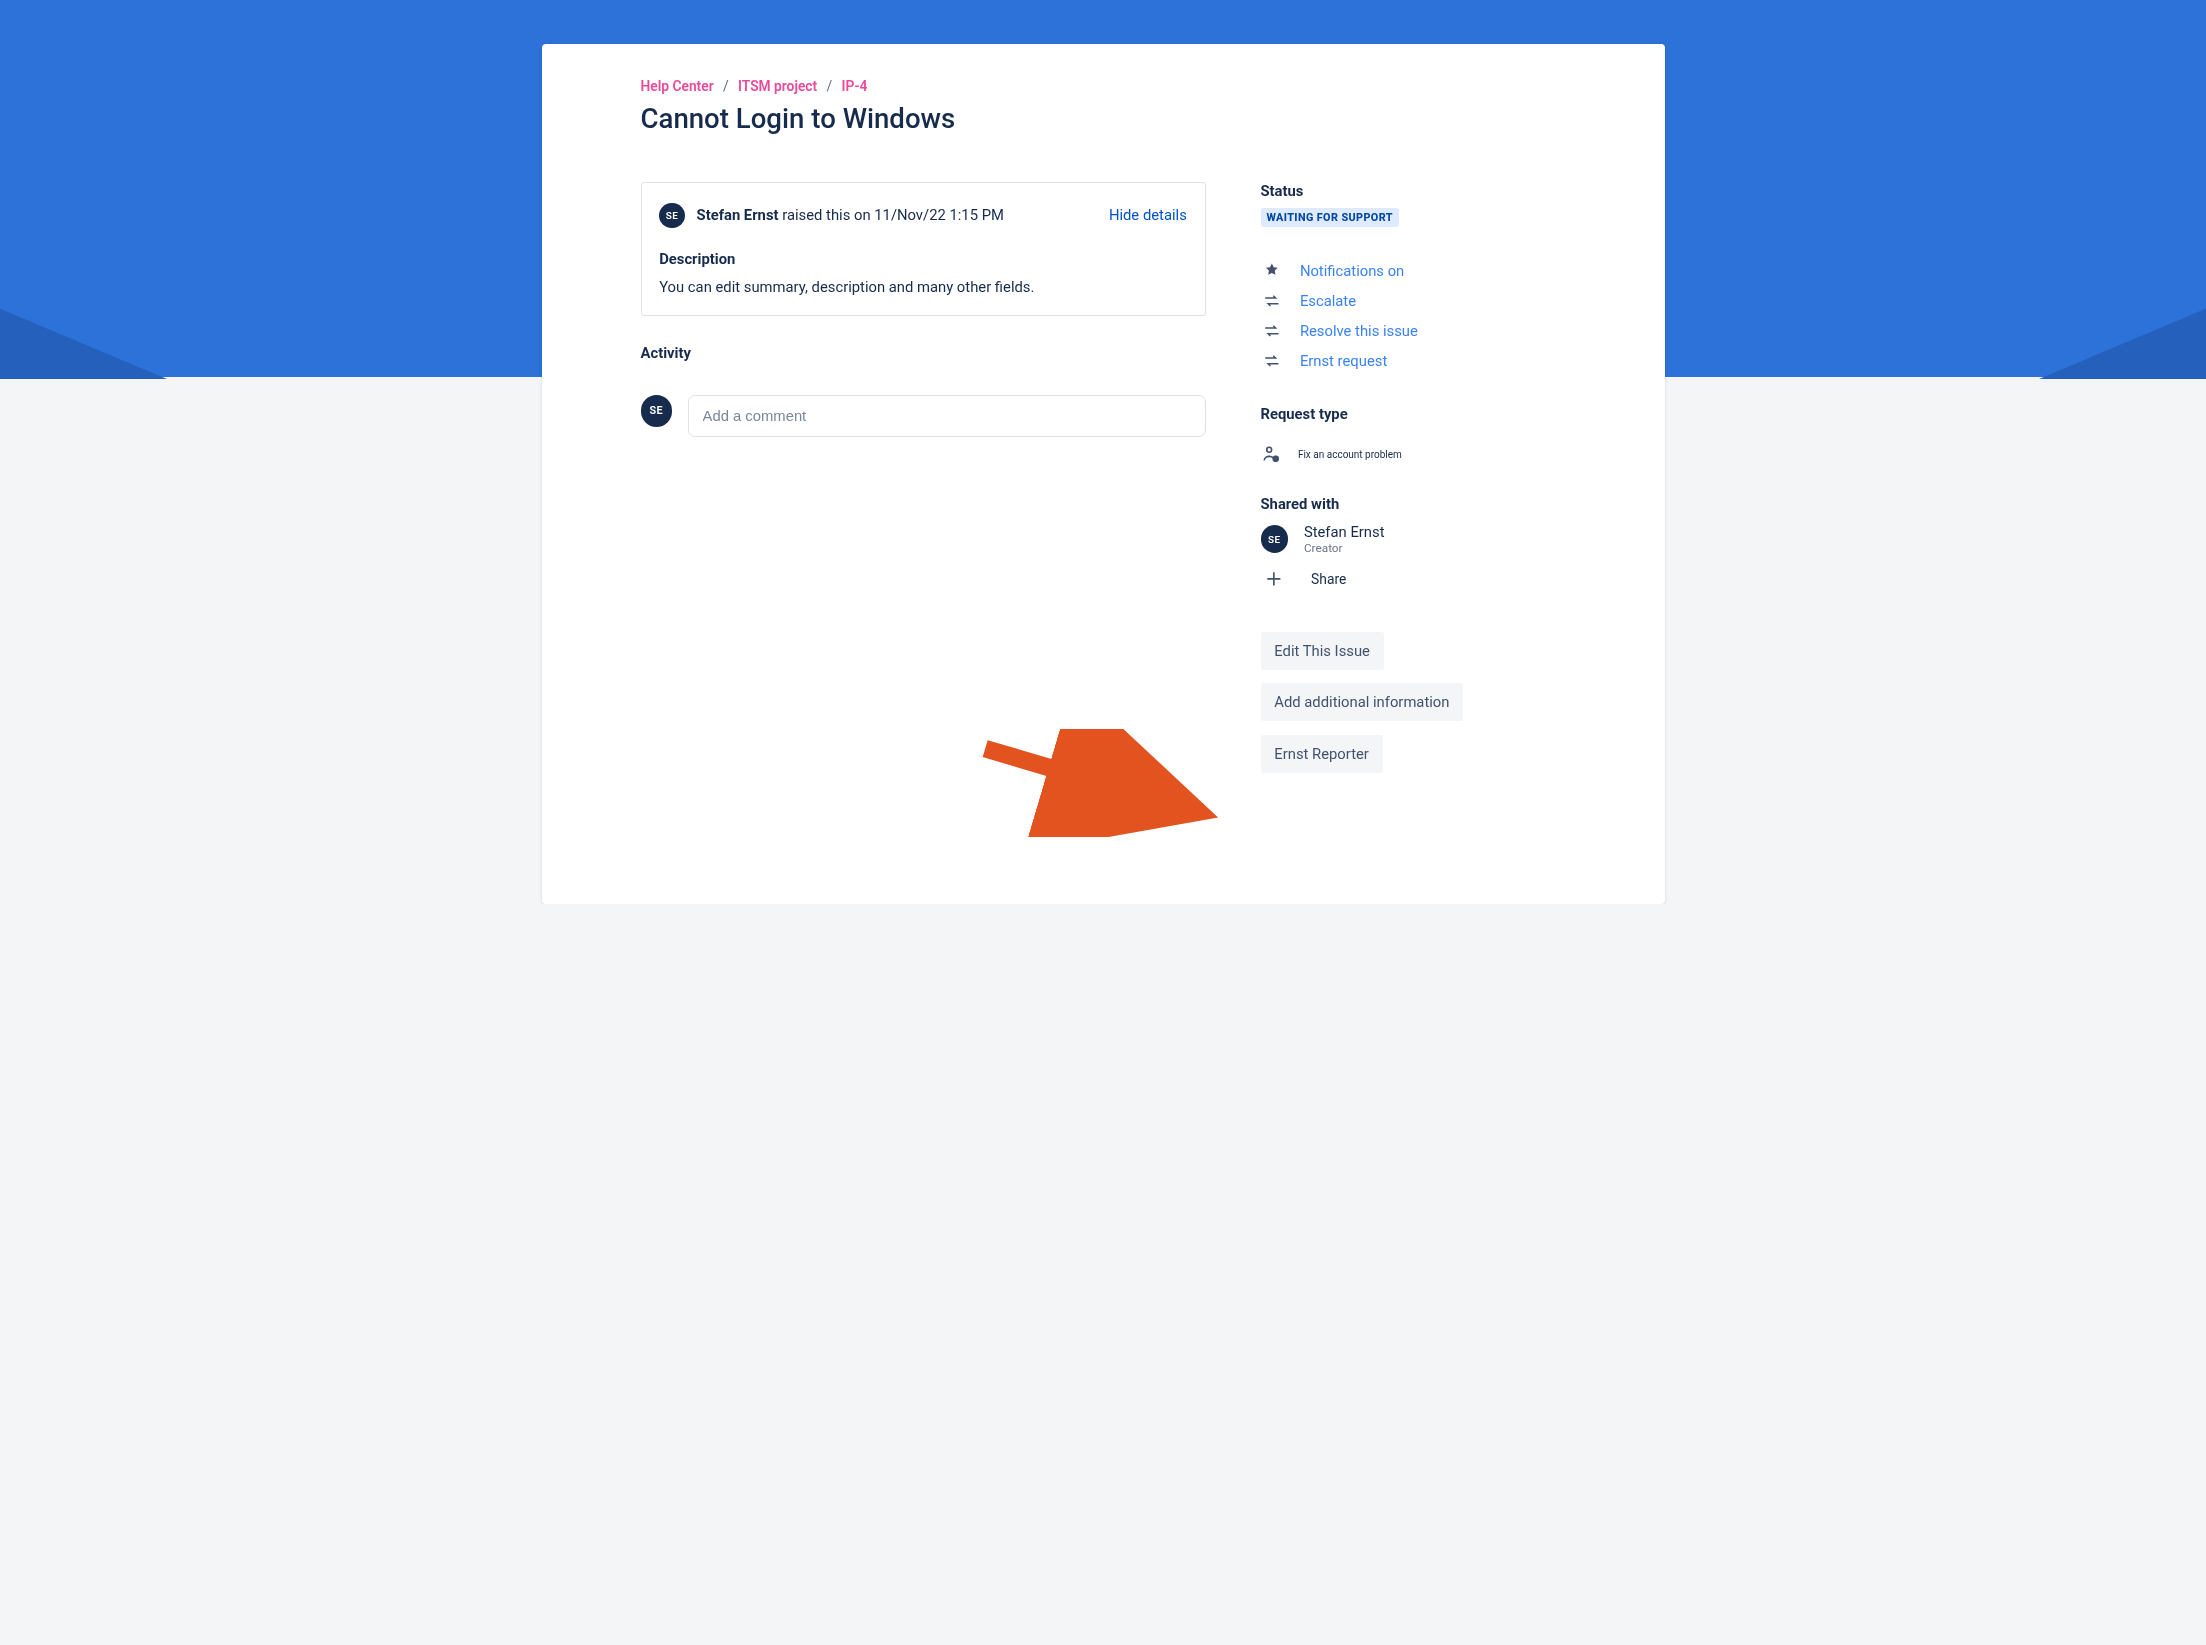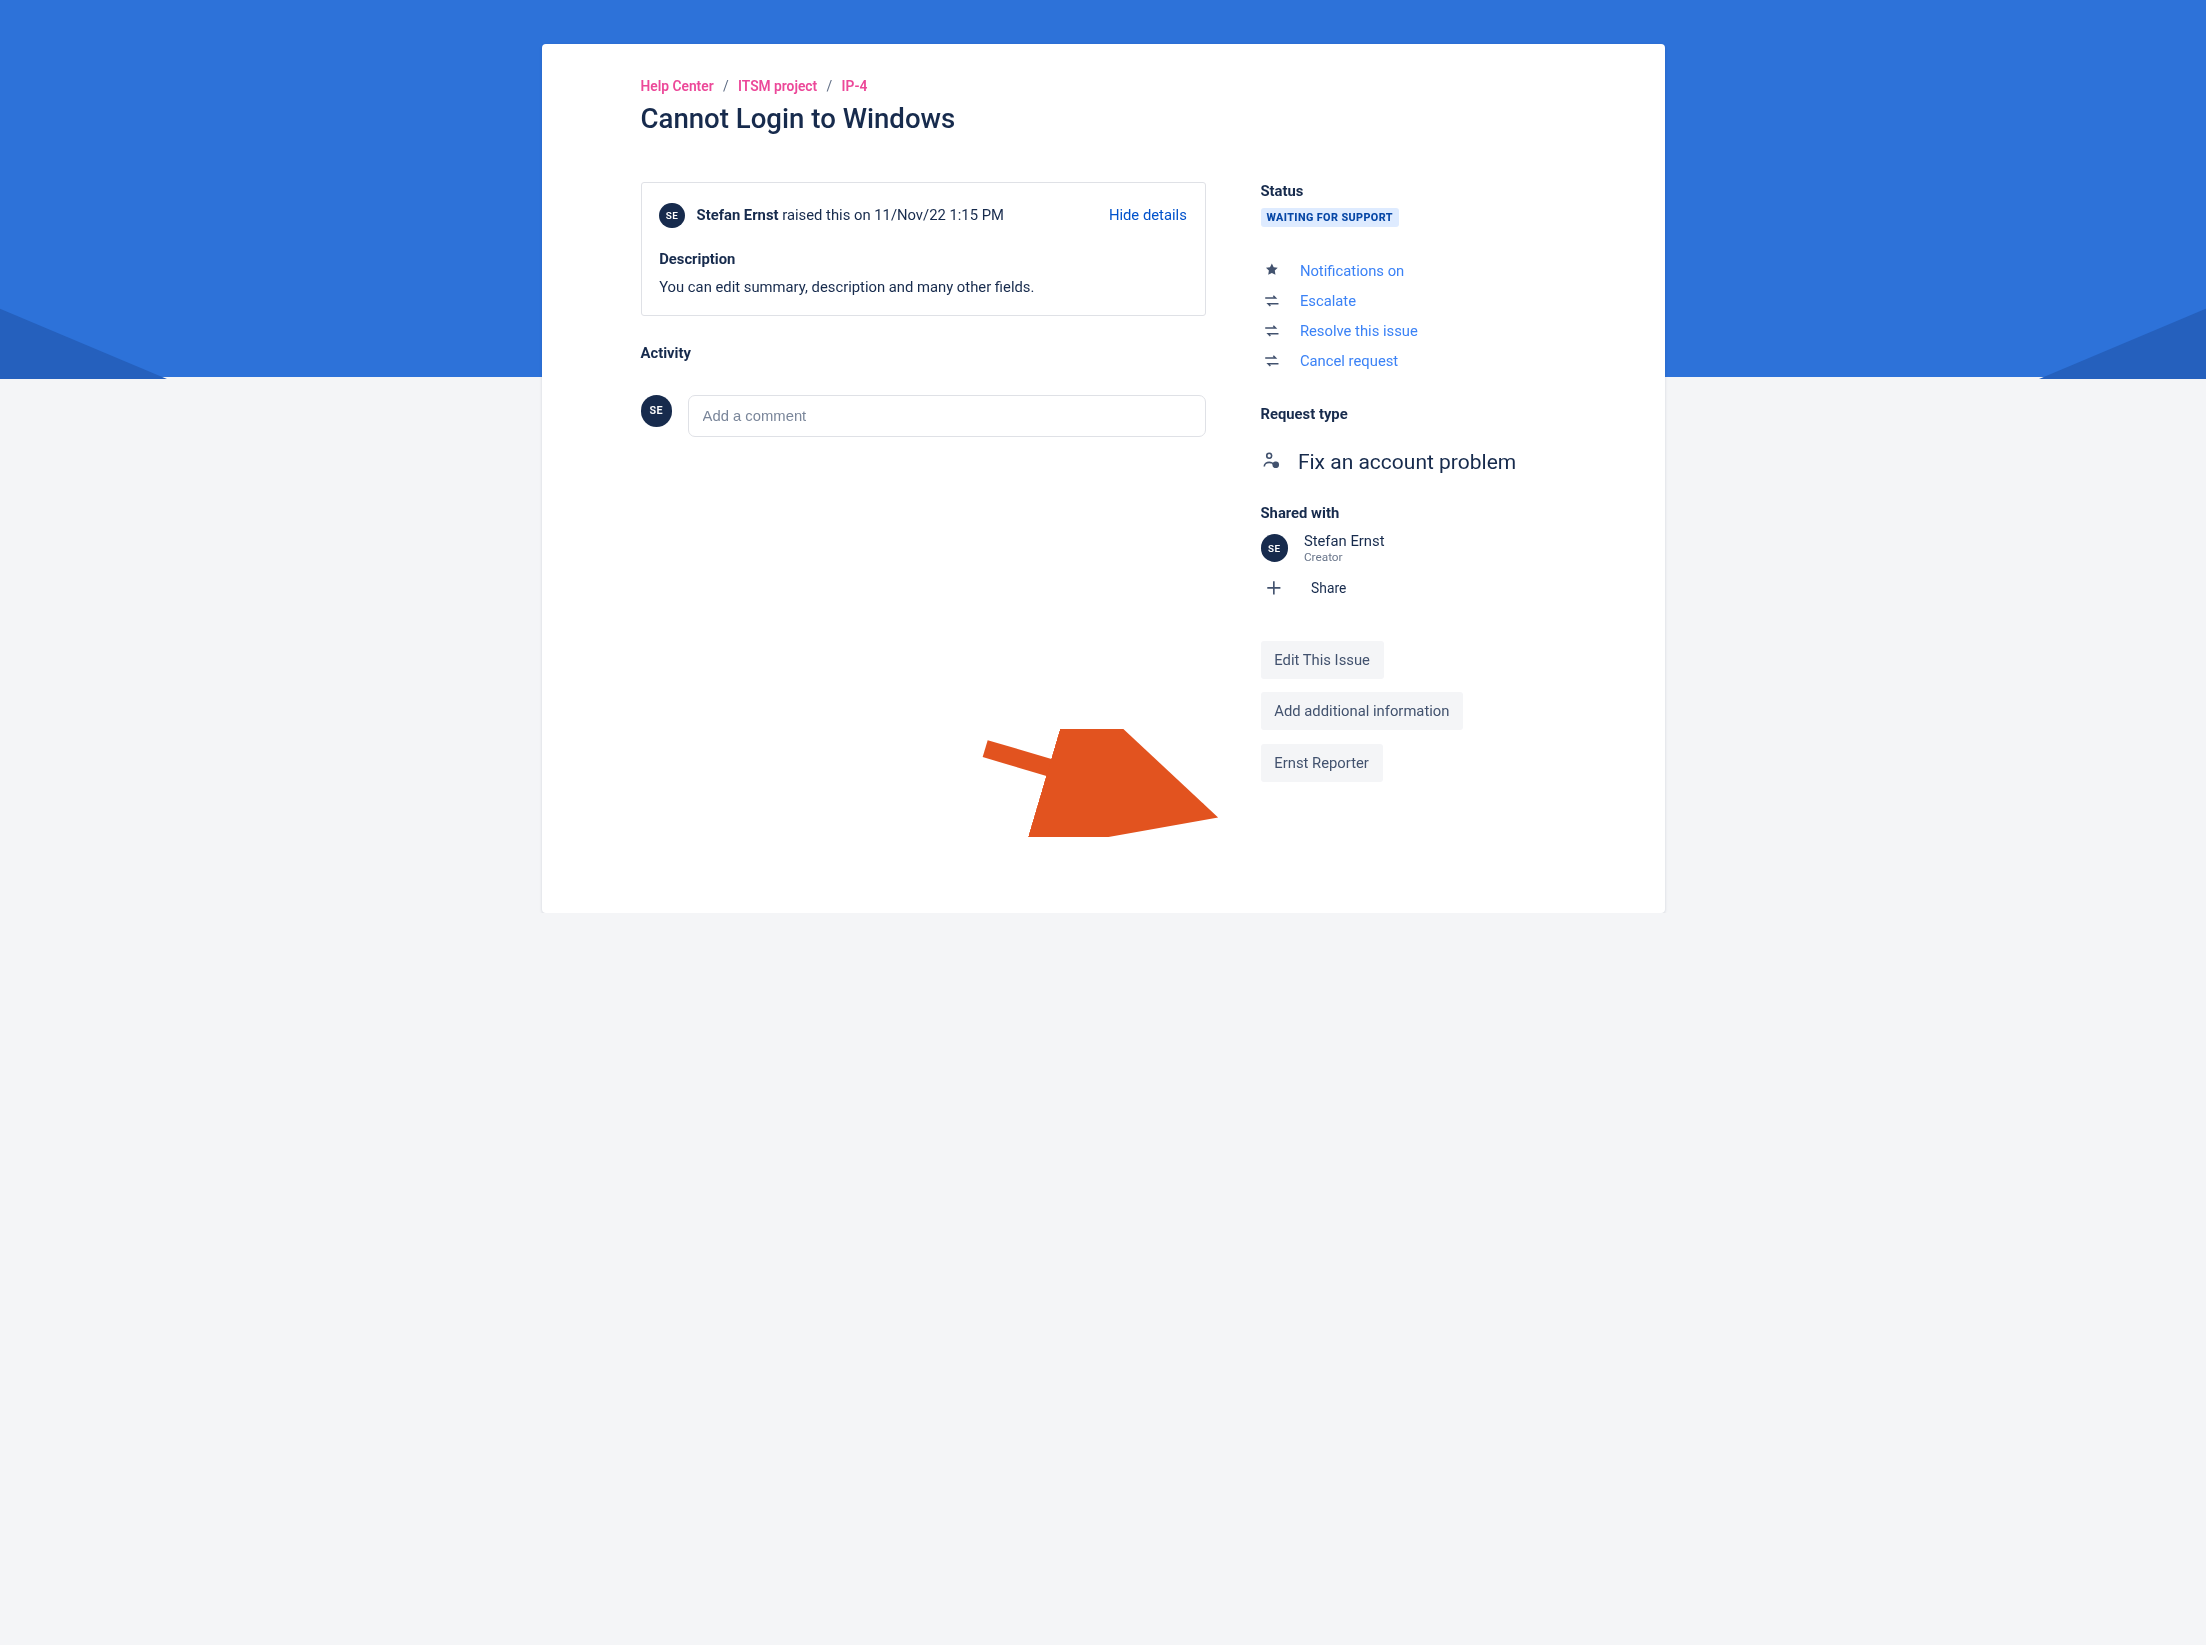--- a/index.html
+++ b/index.html
@@ -130,23 +130,23 @@
     display: flex;
     align-items: center;
     gap: 17.7px;
     padding: 5.9px 0;
     cursor: pointer;
     font-size: 14.8px;
     color: #3b82f6;
   }
   .action-item .ic { width: 21.7px; display: inline-flex; justify-content: center; color: #42526e; }
   .req-type-row {
-    display: flex; gap: 17.7px;
-    font-size: 21px; color: #172b4d;
-    margin-top: 27px;
+    display: flex; align-items: center; gap: 17.7px;
+    font-size: 10px; color: #172b4d;
+    margin-top: 21px;
   }
   .shared-row { display: flex; align-items: center; gap: 15.8px; margin-top: 9.9px; }
   .shared-row .avatar { width: 27.6px; height: 27.6px; font-size: 9.9px; }
   .shared-meta .name { font-size: 14.8px; color: #172b4d; }
   .shared-meta .role { font-size: 11.8px; color: #6b778c; }
   .share-row { display: flex; align-items: center; gap: 23px; margin-top: 9.9px; cursor: pointer; }
   .share-row .plus {
     width: 27.6px; height: 27.6px; display: inline-flex; align-items: center; justify-content: center;
   }
   .btn-block {
@@ -244,21 +244,21 @@
               </svg>
           </span>
           <span>Resolve this issue</span>
         </div>
         <div class="action-item">
           <span class="ic">
             <svg width="17.7" height="17.7" viewBox="0 0 24 24" fill="none" stroke="currentColor" stroke-width="2">
                 <path d="M3 8h14l-3-3M21 16H7l3 3"></path>
               </svg>
           </span>
-          <span>Cancel request</span>
+          <span>Ernst request</span>
         </div>
       </div>
 
       <div class="side-section">
         <div class="side-label">Request type</div>
         <div class="req-type-row">
           <span class="ic">
             <svg width="19.7" height="19.7" viewBox="0 0 24 24" fill="none" stroke="#42526e" stroke-width="2">
               <circle cx="10" cy="7" r="3"></circle>
                 <path d="M4 20c0-3 3-5 6-5s6 2 6 5"></path>

